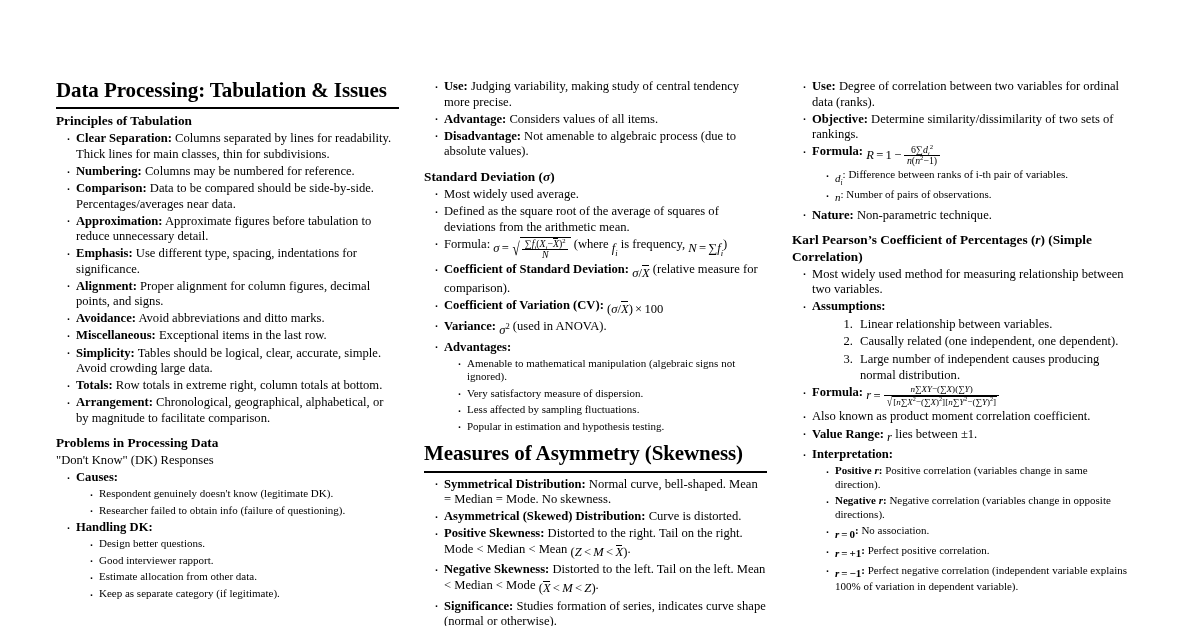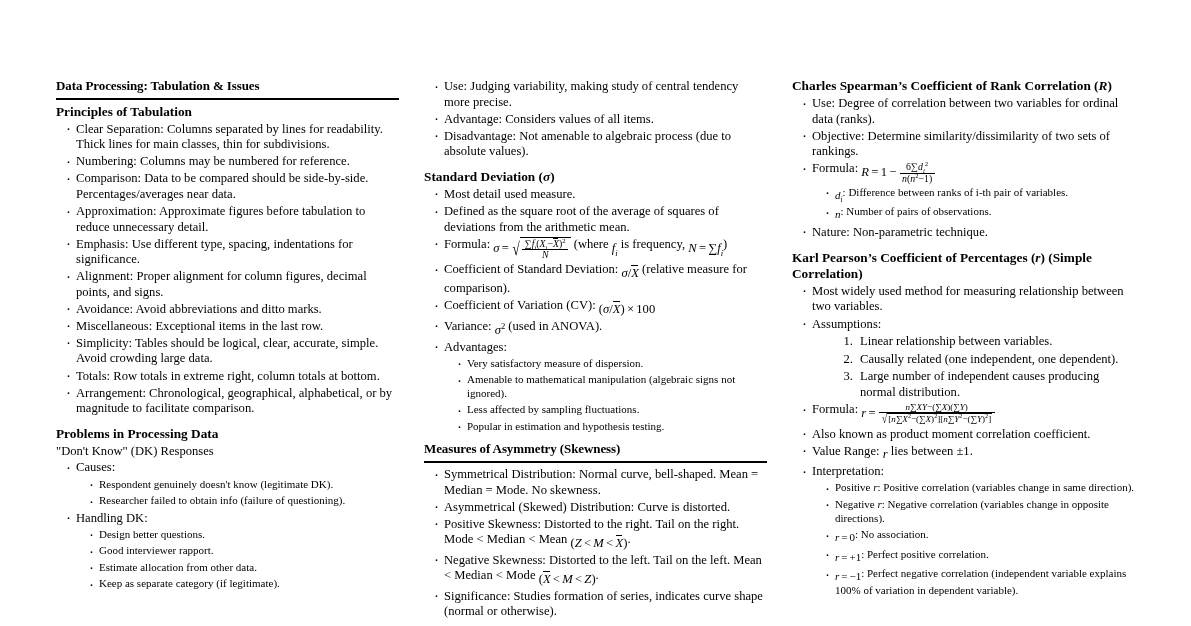--- a/index.html
+++ b/index.html
@@ -32,21 +32,21 @@
   .col {
     width: 343px;
     flex: 0 0 343px;
     overflow: hidden;
   }
   .col-1 { height: 548px; }
   .col-2 { height: 548px; }
   .col-3 { height: 548px; }
 
   h1.doc-h1 {
-    font-size: 13px;
+    font-size: 21px;
     font-weight: bold;
     margin: 0 0 4px 0;
     padding: 0 0 4px 0;
     border-bottom: 2.2px solid #000;
     line-height: 1.2;
     letter-spacing: -0.1px;
   }
   h2.doc-h2 {
     font-size: 13.3px;
     font-weight: bold;
@@ -110,21 +110,21 @@
     margin: 2px 0 2px 0;
     padding: 0 0 0 44px;
   }
   ol.num > li {
     font-size: 12.6px;
     line-height: 1.235;
     margin: 0 0 2px 0;
     padding-left: 4px;
   }
 
-  b, .b { font-weight: normal; }
+  b, .b { font-weight: bold; }
   .mi { font-style: italic; font-family: "Liberation Serif", serif; }
 
   
   .math {
     display: inline-block;
     vertical-align: -0.28em;
     font-family: "Liberation Serif", serif;
     white-space: nowrap;
   }
   .math .it { font-style: italic; }
@@ -229,40 +229,40 @@
 
       <ul class="lvl1">
         <li><b>Use:</b><span> Judging variability, making study of central tendency more precise.</span></li>
         <li><b>Advantage:</b><span> Considers values of all items.</span></li>
         <li><b>Disadvantage:</b><span> Not amenable to algebraic process (due to absolute values).</span></li>
       </ul>
 
       <h2 class="doc-h2"><span>Standard Deviation</span> (<span class="sigma">σ</span>)</h2>
 
       <ul class="lvl1">
-        <li>Most detail used measure.</li>
+        <li>Most widely used average.</li>
         <li>Defined as the square root of the average of squares of deviations from the arithmetic mean.</li>
         <li>
           <span>Formula:</span>
           <span class="math">
             <span class="it">σ</span><span class="op">=</span><span class="sqrt"><span class="rad">√</span><span class="body"><span class="frac"><span class="nu">∑<span class="it">f</span><sub class="m">i</sub>(<span class="it">X</span><sub class="m">i</sub>−<span class="bar"><span class="it">X</span></span>)<sup class="m">2</sup></span><span class="de"><span class="it">N</span></span></span></span></span>
           </span>
           <span>(where <span class="math"><span class="it">f</span><sub class="m">i</sub></span> is frequency, <span class="math"><span class="it">N</span><span class="op">=</span>∑<span class="it">f</span><sub class="m">i</sub></span>)</span>
         </li>
         <li><b>Coefficient of Standard Deviation:</b>
           <span class="math"><span class="it">σ</span>/<span class="bar"><span class="it">X</span></span></span><span> (relative measure for comparison).</span></li>
         <li><b>Coefficient of Variation (CV):</b>
           <span class="math">(<span class="it">σ</span>/<span class="bar"><span class="it">X</span></span>)<span class="op">×</span>100</span></li>
         <li><b>Variance:</b>
           <span class="math"><span class="it">σ</span><sup class="m">2</sup></span><span> (used in ANOVA).</span></li>
         <li>
           <b>Advantages:</b>
           <ul class="lvl2">
+            <li>Amenable to mathematical manipulation (algebraic signs not ignored).</li>
             <li>Very satisfactory measure of dispersion.</li>
-            <li>Amenable to mathematical manipulation (algebraic signs not ignored).</li>
             <li>Less affected by sampling fluctuations.</li>
             <li>Popular in estimation and hypothesis testing.</li>
           </ul>
         </li>
       </ul>
 
       <h1 class="doc-h1" style="margin-top:8px;">Measures of Asymmetry (Skewness)</h1>
 
       <ul class="lvl1">
         <li><b>Symmetrical Distribution:</b><span> Normal curve, bell-shaped. Mean = Median = Mode. No skewness.</span></li>
@@ -271,21 +271,20 @@
           <span class="math">(<span class="it">Z</span><span class="op">&lt;</span><span class="it">M</span><span class="op">&lt;</span><span class="bar"><span class="it">X</span></span>)</span>.</li>
         <li><b>Negative Skewness:</b><span> Distorted to the left. Tail on the left. Mean &lt; Median &lt; Mode</span>
           <span class="math">(<span class="bar"><span class="it">X</span></span><span class="op">&lt;</span><span class="it">M</span><span class="op">&lt;</span><span class="it">Z</span>)</span>.</li>
         <li><b>Significance:</b><span> Studies formation of series, indicates curve shape (normal or otherwise).</span></li>
 
       </ul>
     </div>
 
     <div class="col col-3">
 
-      <h2 class="doc-h2 first"><span>Charles Spearman’s Coefficient of Rank Correlation</span> (<span class="mi">R</span>)</h2>
 
       <ul class="lvl1">
         <li><b>Use:</b><span> Degree of correlation between two variables for ordinal data (ranks).</span></li>
         <li><b>Objective:</b><span> Determine similarity/dissimilarity of two sets of rankings.</span></li>
         <li>
           <b>Formula:</b>
           <span class="math"><span class="it">R</span><span class="op">=</span>1<span class="op">−</span><span class="frac"><span class="nu">6∑<span class="it">d</span><sub class="m">i</sub><sup class="m">2</sup></span><span class="de"><span class="it">n</span>(<span class="it">n</span><sup class="m">2</sup>−1)</span></span></span>
           <ul class="lvl2">
             <li><span class="math"><span class="it">d</span><sub class="m">i</sub></span><span>: Difference between ranks of i-th pair of variables.</span></li>
             <li><span class="math"><span class="it">n</span></span><span>: Number of pairs of observations.</span></li>

